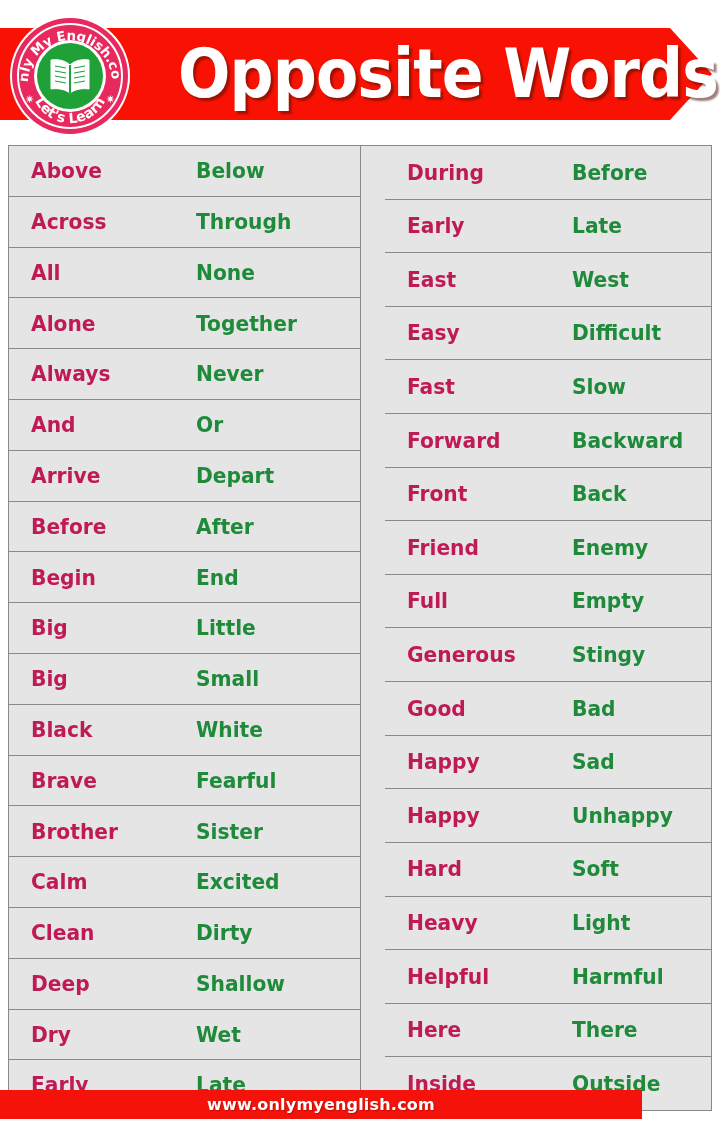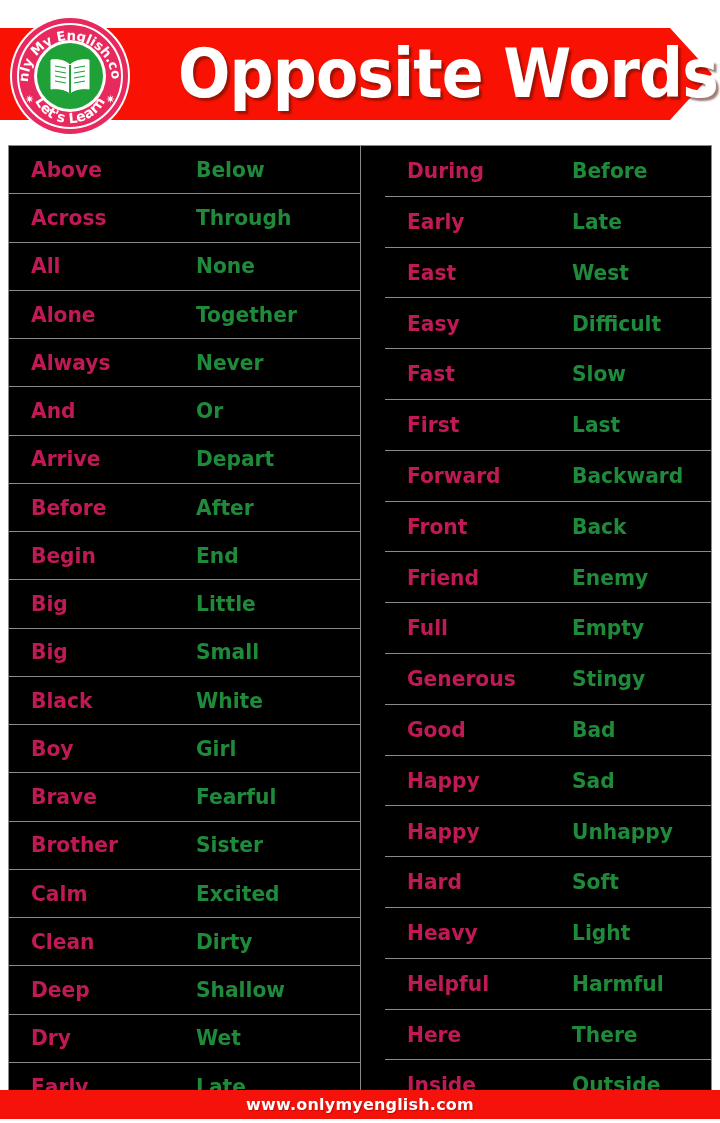--- a/index.html
+++ b/index.html
@@ -113,21 +113,21 @@
   
   .grid {
     position: absolute;
     left: 8px;
     top: 145px;
     width: 704px;
     height: 966px;
     display: flex;
     border: 1px solid #8a8a8a;
     box-sizing: border-box;
-    background: #000000;
+    background: #e5e5e5;
   }
   .half {
     flex: 1 1 50%;
     display: flex;
     flex-direction: column;
     box-sizing: border-box;
   }
   .half.right { border-left: 1px solid #8a8a8a; padding-left: 24px; }
 
   .row {
@@ -150,21 +150,21 @@
     transform-origin: left center;
   }
   .word.left-word  { color: #C01A56; width: 165px; }
   .word.right-word { color: #1E8A3A; }
 
   
   .footer {
     position: absolute;
     left: 0;
     top: 1090px;
-    width: 720px;
+    width: 642px;
     height: 29px;
     background: #F4120A;
     display: flex;
     align-items: center;
     justify-content: center;
   }
   .footer-text {
     color: #ffffff;
     font-family: "DejaVu Sans", sans-serif;
     font-weight: bold;
@@ -258,24 +258,20 @@
       </div>
       <div class="row">
         <span class="word left-word">Big</span>
         <span class="word right-word">Small</span>
       </div>
       <div class="row">
         <span class="word left-word">Black</span>
         <span class="word right-word">White</span>
       </div>
       <div class="row">
-        <span class="word left-word">Boy</span>
-        <span class="word right-word">Girl</span>
-      </div>
-      <div class="row">
         <span class="word left-word">Brave</span>
         <span class="word right-word">Fearful</span>
       </div>
       <div class="row">
         <span class="word left-word">Brother</span>
         <span class="word right-word">Sister</span>
       </div>
       <div class="row">
         <span class="word left-word">Calm</span>
         <span class="word right-word">Excited</span>
@@ -310,24 +306,20 @@
         <span class="word left-word">East</span>
         <span class="word right-word">West</span>
       </div>
       <div class="row">
         <span class="word left-word">Easy</span>
         <span class="word right-word">Difficult</span>
       </div>
       <div class="row">
         <span class="word left-word">Fast</span>
         <span class="word right-word">Slow</span>
-      </div>
-      <div class="row">
-        <span class="word left-word">First</span>
-        <span class="word right-word">Last</span>
       </div>
       <div class="row">
         <span class="word left-word">Forward</span>
         <span class="word right-word">Backward</span>
       </div>
       <div class="row">
         <span class="word left-word">Front</span>
         <span class="word right-word">Back</span>
       </div>
       <div class="row">

